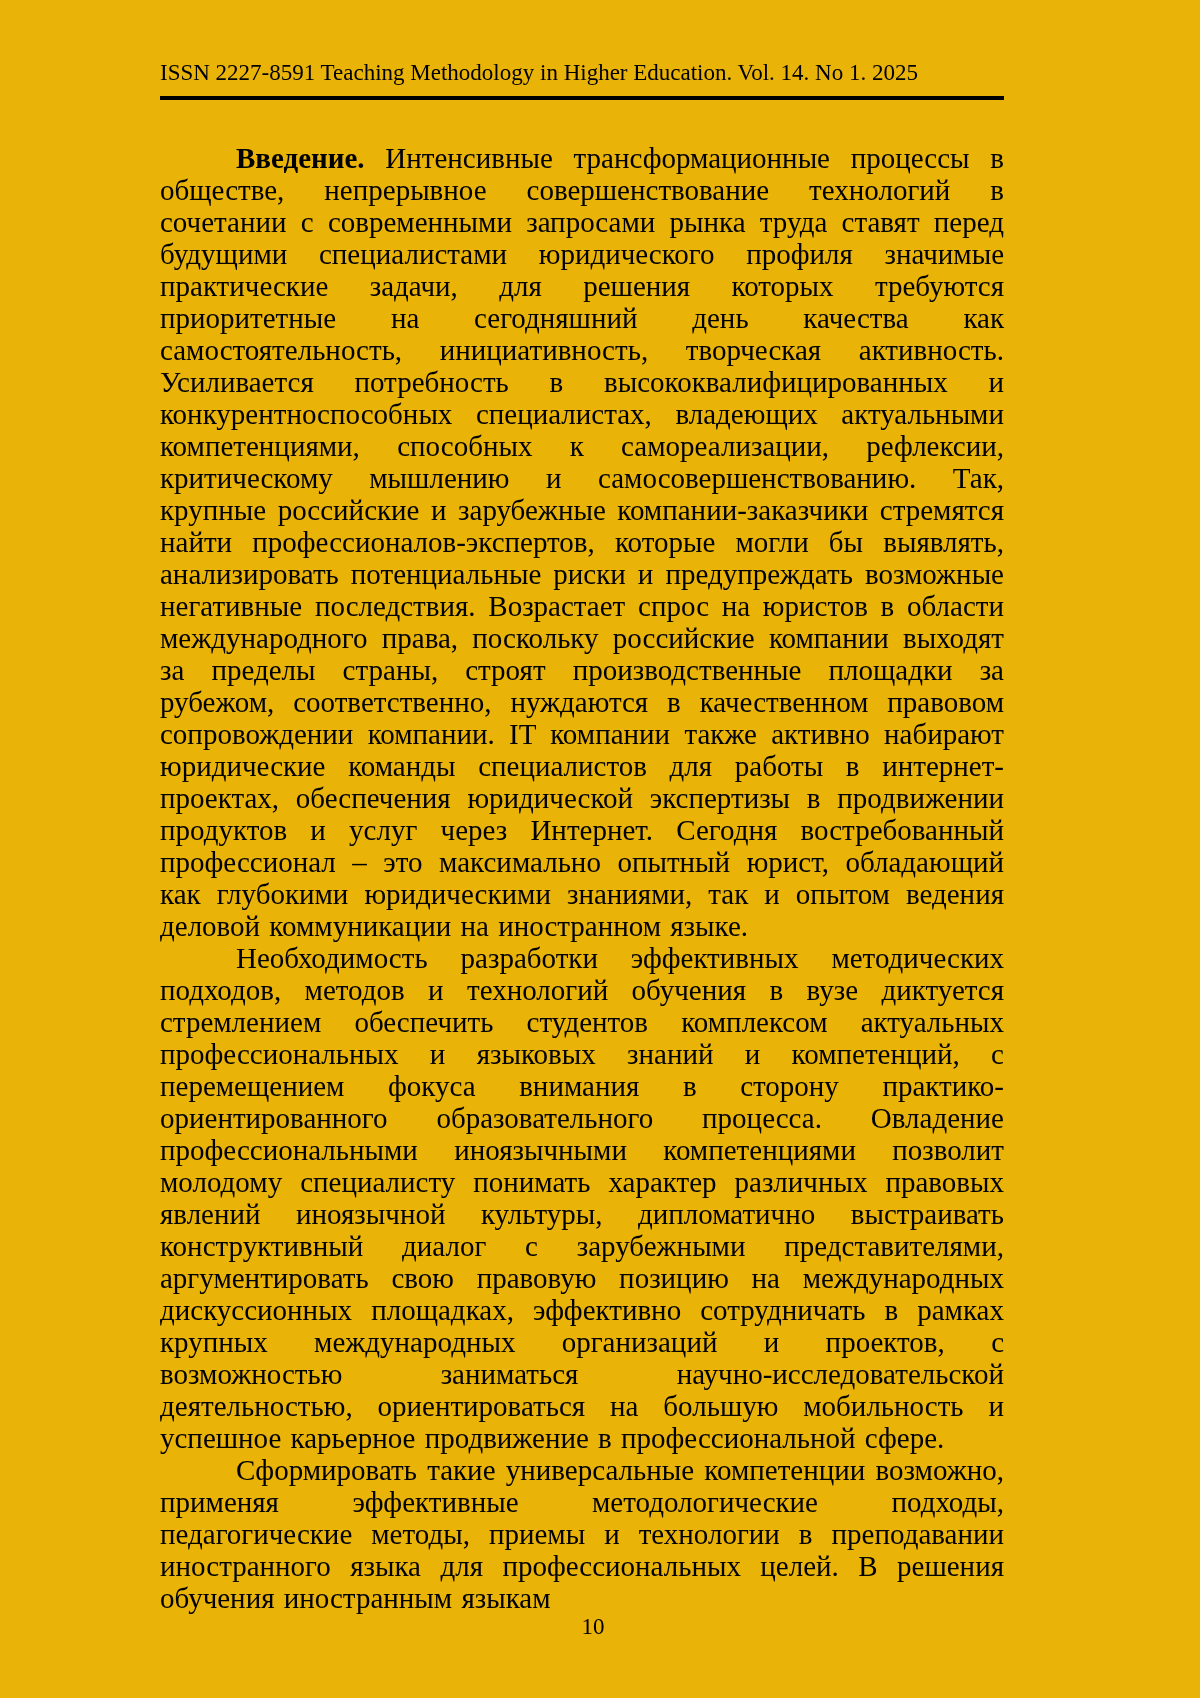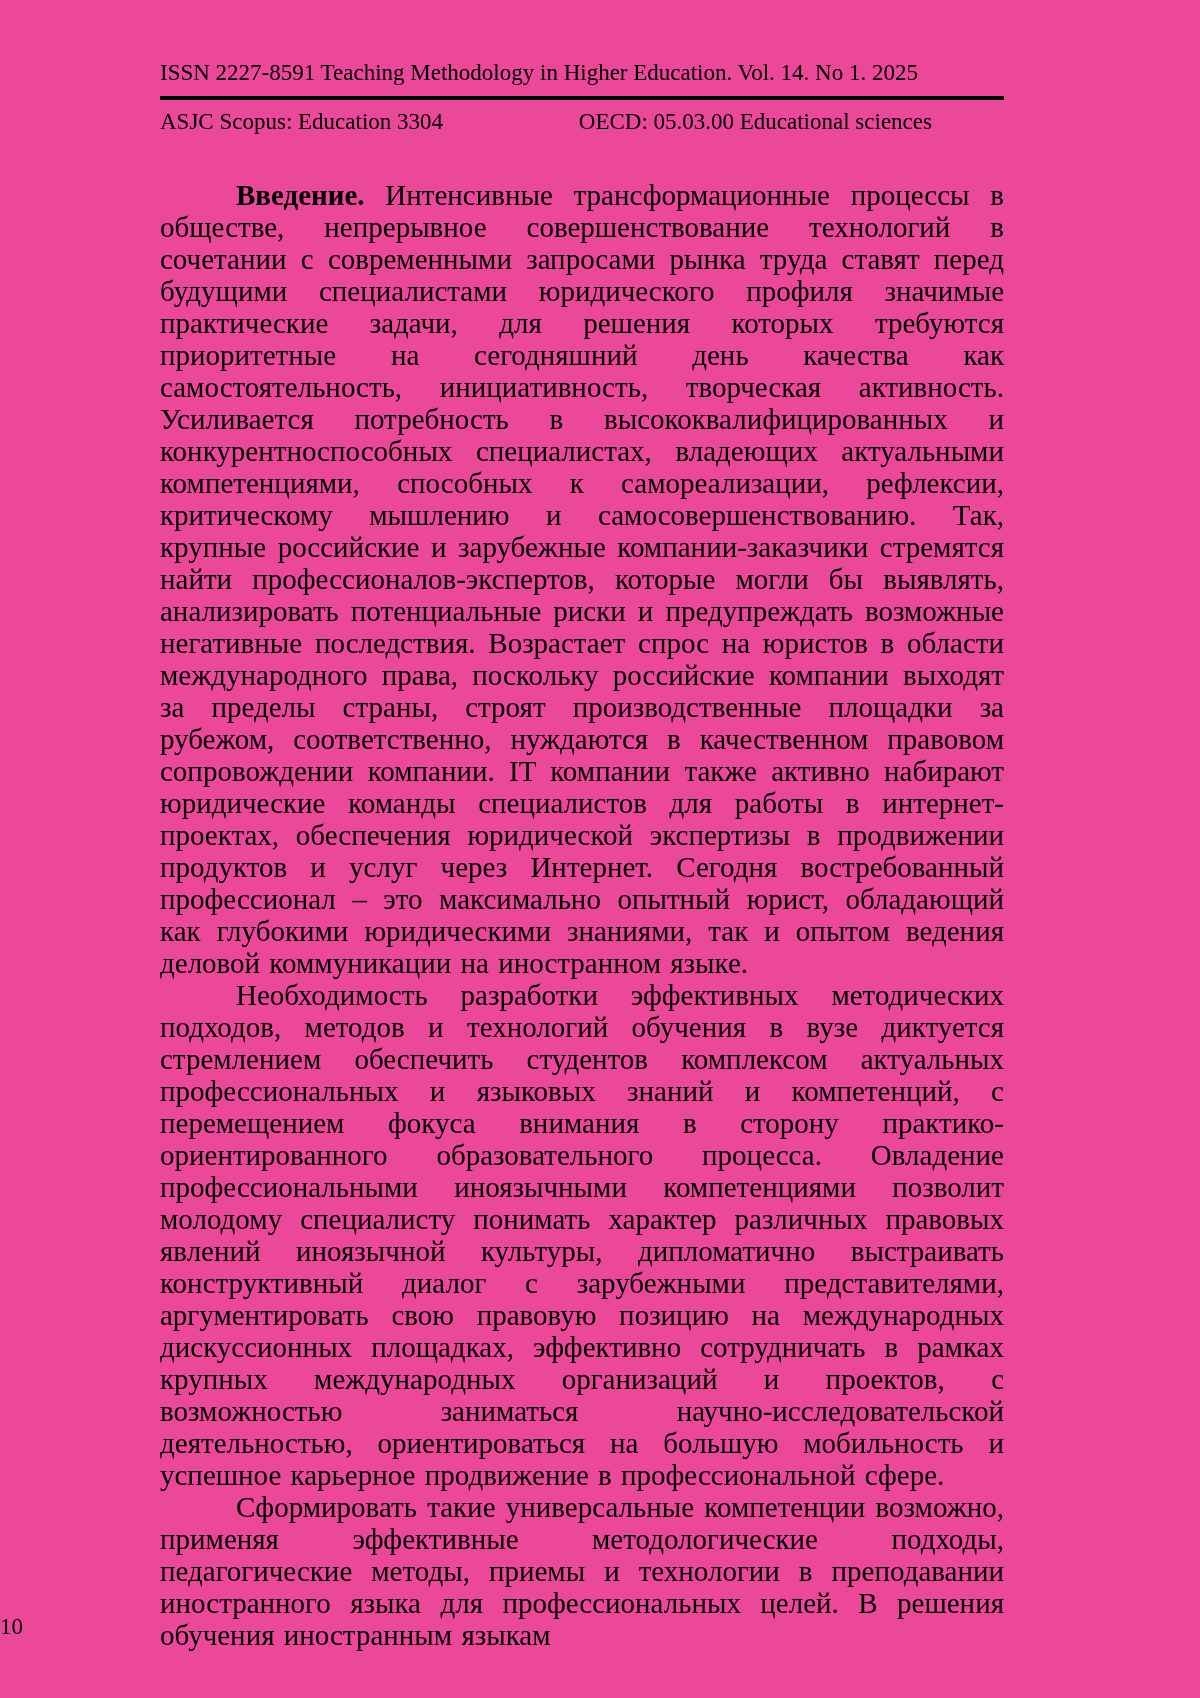--- a/index.html
+++ b/index.html
@@ -5,21 +5,21 @@
   html, body {
     margin: 0;
     padding: 0;
     background: #ffffff;
   }
   .page {
     position: relative;
     width: 1200px;
     height: 1698px;
     margin: 0 auto;
-    background: #ec4899;
+    background: #eab308;
     color: #000000;
     font-family: "Liberation Serif", "DejaVu Serif", serif;
     box-sizing: border-box;
     padding: 58px 196px 0 160px;
     overflow: hidden;
   }
   .header {
     font-size: 23px;
     line-height: 30px;
   }
@@ -63,35 +63,32 @@
     word-spacing: 2px;
   }
   .para-lead {
     font-weight: bold;
   }
   .footer {
     position: absolute;
     left: 0;
     right: 14px;
     bottom: 58px;
+    text-align: center;
     font-size: 23px;
   }
 </style>
 </head>
 <body>
 
 <div class="page">
 
   <div class="header">
     <div class="header-issn-line">ISSN 2227-8591 Teaching Methodology in Higher Education. Vol. 14. No 1. 2025</div>
     <hr class="header-rule">
-    <div class="header-meta-line">
-      <span class="asjc">ASJC Scopus: Education 3304</span>
-      <span class="oecd">OECD: 05.03.00 Educational sciences</span>
-    </div>
   </div>
 
   <div class="body-text">
     <p>
       <span class="para-lead">Введение.</span>
       <span>Интенсивные трансформационные процессы в обществе, непрерывное совершенствование технологий в сочетании с современными запросами рынка труда ставят перед будущими специалистами юридического профиля значимые практические задачи, для решения которых требуются приоритетные на сегодняшний день качества как самостоятельность, инициативность, творческая активность. Усиливается потребность в высококвалифицированных и конкурентноспособных специалистах, владеющих актуальными компетенциями, способных к самореализации, рефлексии, критическому мышлению и самосовершенствованию. Так, крупные российские и зарубежные компании-заказчики стремятся найти профессионалов-экспертов, которые могли бы выявлять, анализировать потенциальные риски и предупреждать возможные негативные последствия. Возрастает спрос на юристов в области международного права, поскольку российские компании выходят за пределы страны, строят производственные площадки за рубежом, соответственно, нуждаются в качественном правовом сопровождении компании. IT компании также активно набирают юридические команды специалистов для работы в интернет-проектах, обеспечения юридической экспертизы в продвижении продуктов и услуг через Интернет. Сегодня востребованный профессионал – это максимально опытный юрист, обладающий как глубокими юридическими знаниями, так и опытом ведения деловой коммуникации на иностранном языке.</span>
     </p>
     <p>
       <span>Необходимость разработки эффективных методических подходов, методов и технологий обучения в вузе диктуется стремлением обеспечить студентов комплексом актуальных профессиональных и языковых знаний и компетенций, с перемещением фокуса внимания в сторону практико-ориентированного образовательного процесса. Овладение профессиональными иноязычными компетенциями позволит молодому специалисту понимать характер различных правовых явлений иноязычной культуры, дипломатично выстраивать конструктивный диалог с зарубежными представителями, аргументировать свою правовую позицию на международных дискуссионных площадках, эффективно сотрудничать в рамках крупных международных организаций и проектов, с возможностью заниматься научно-исследовательской деятельностью, ориентироваться на большую мобильность и успешное карьерное продвижение в профессиональной сфере.</span>
     </p>

